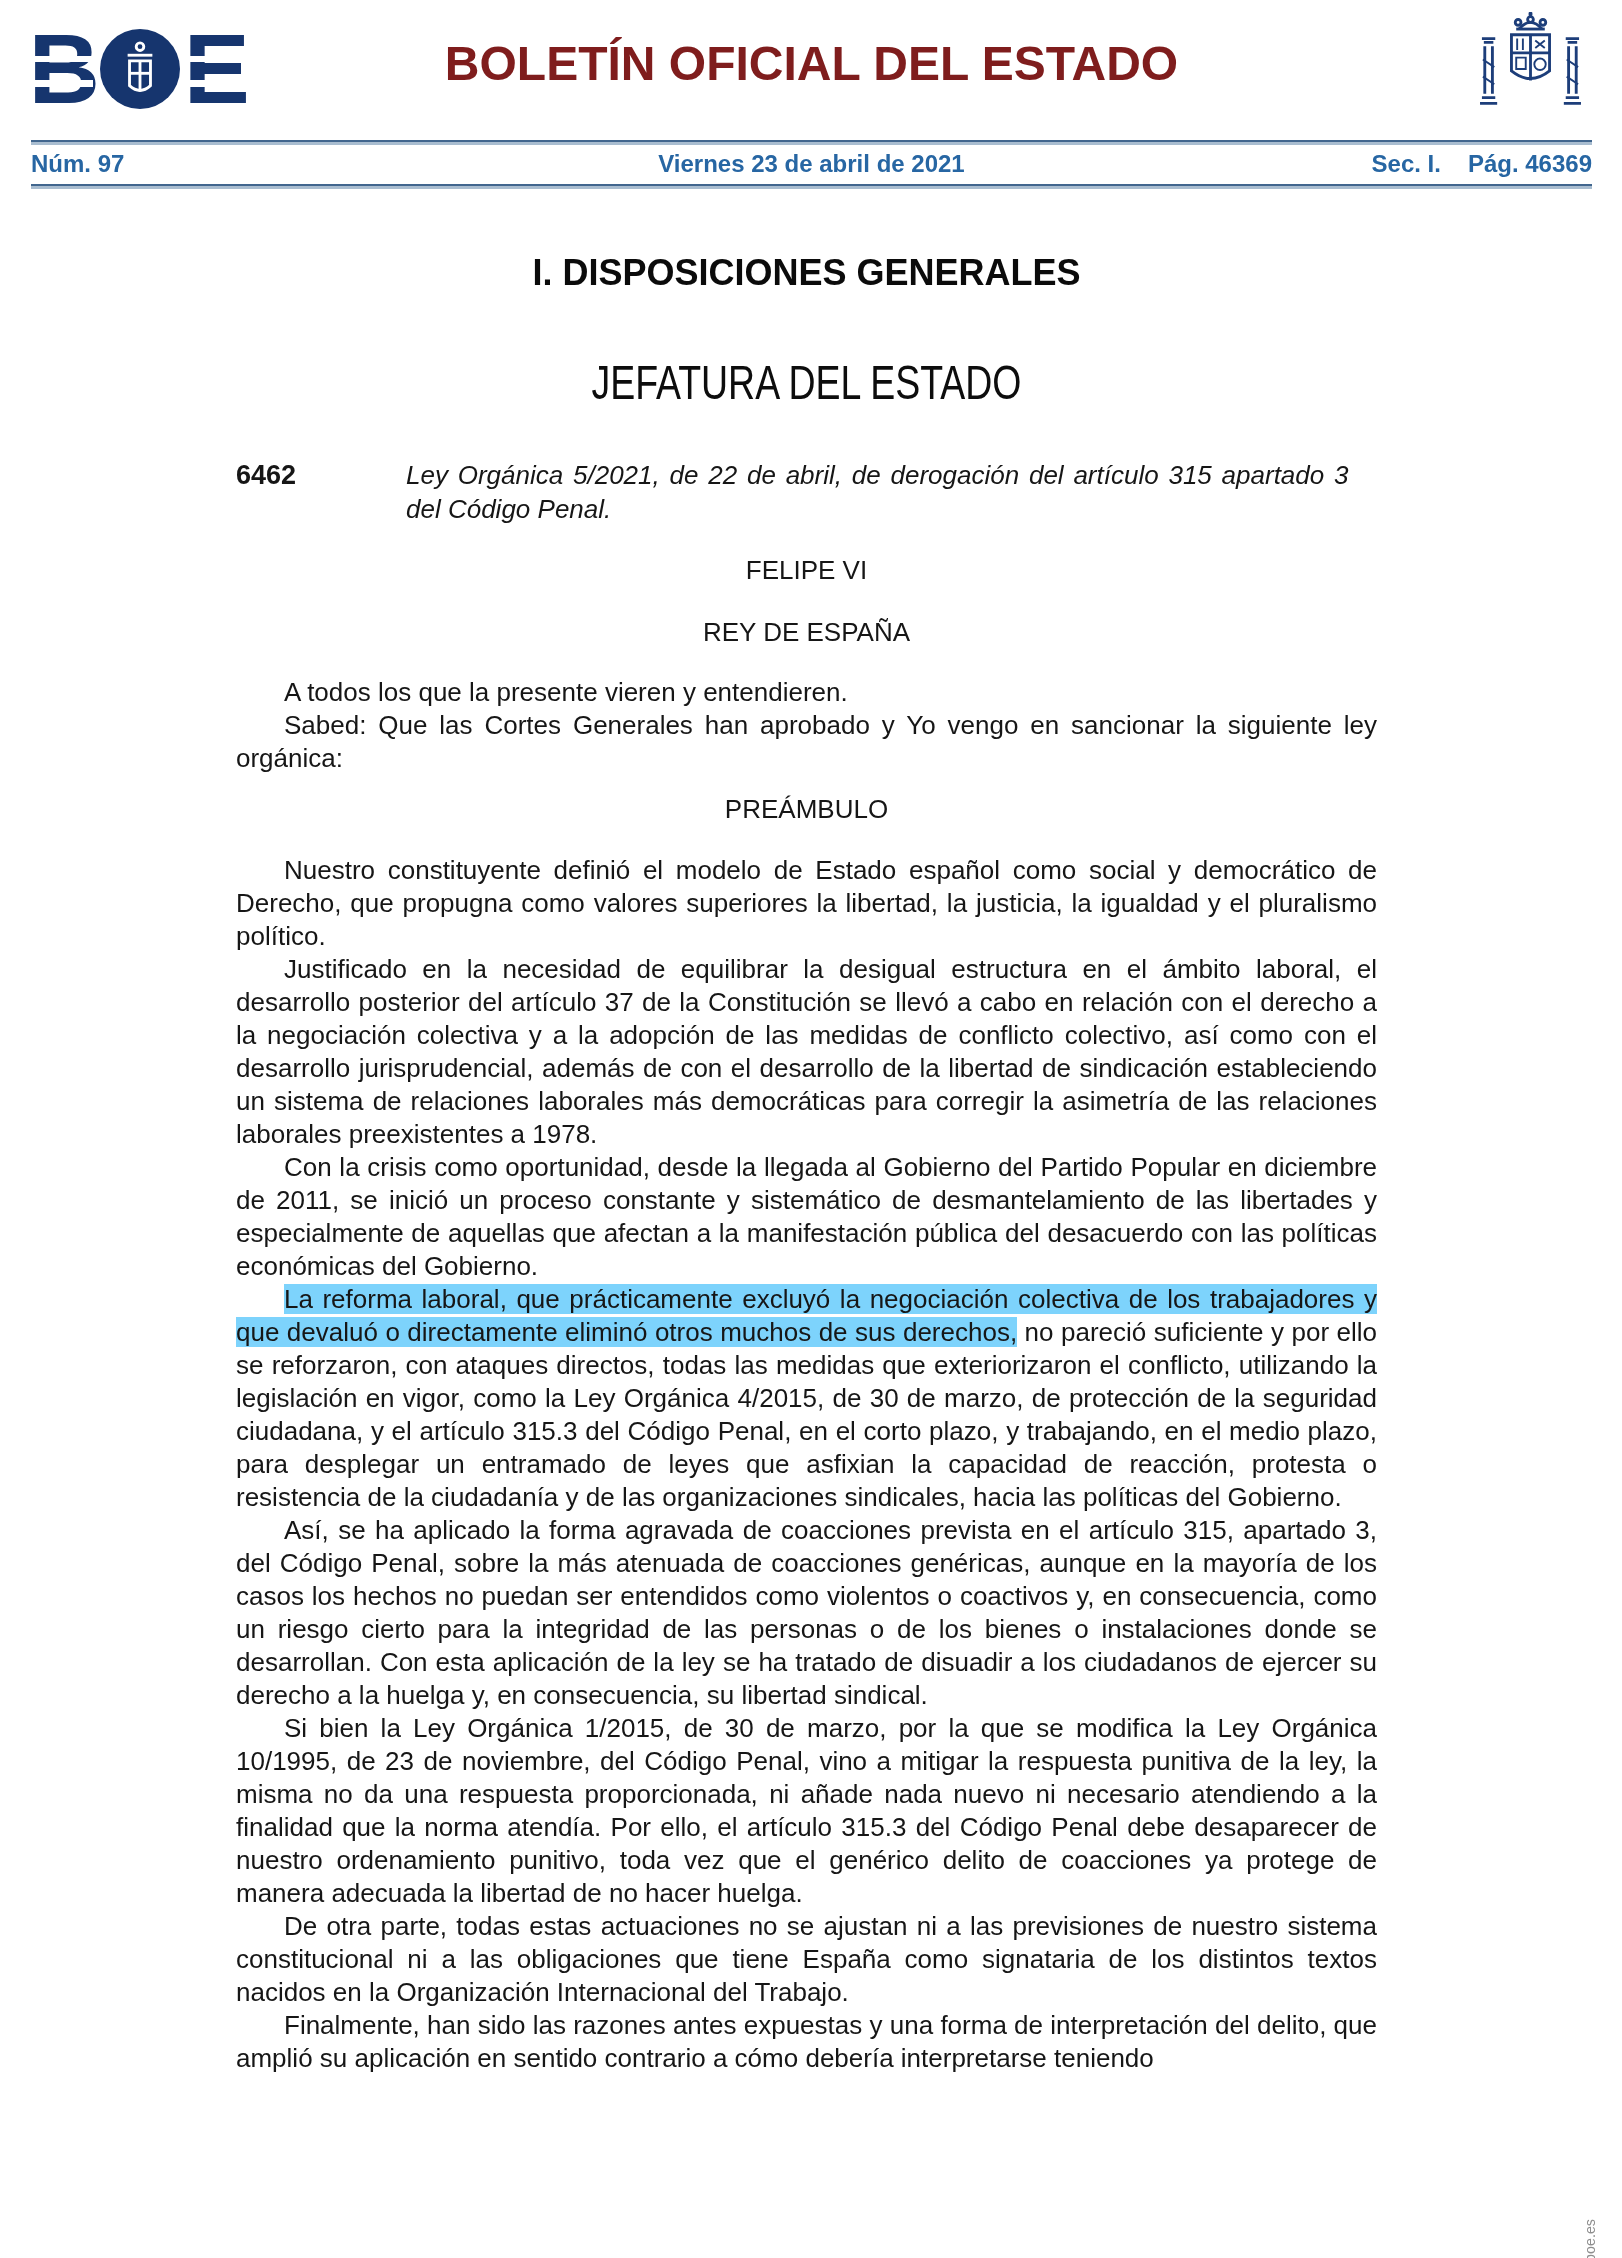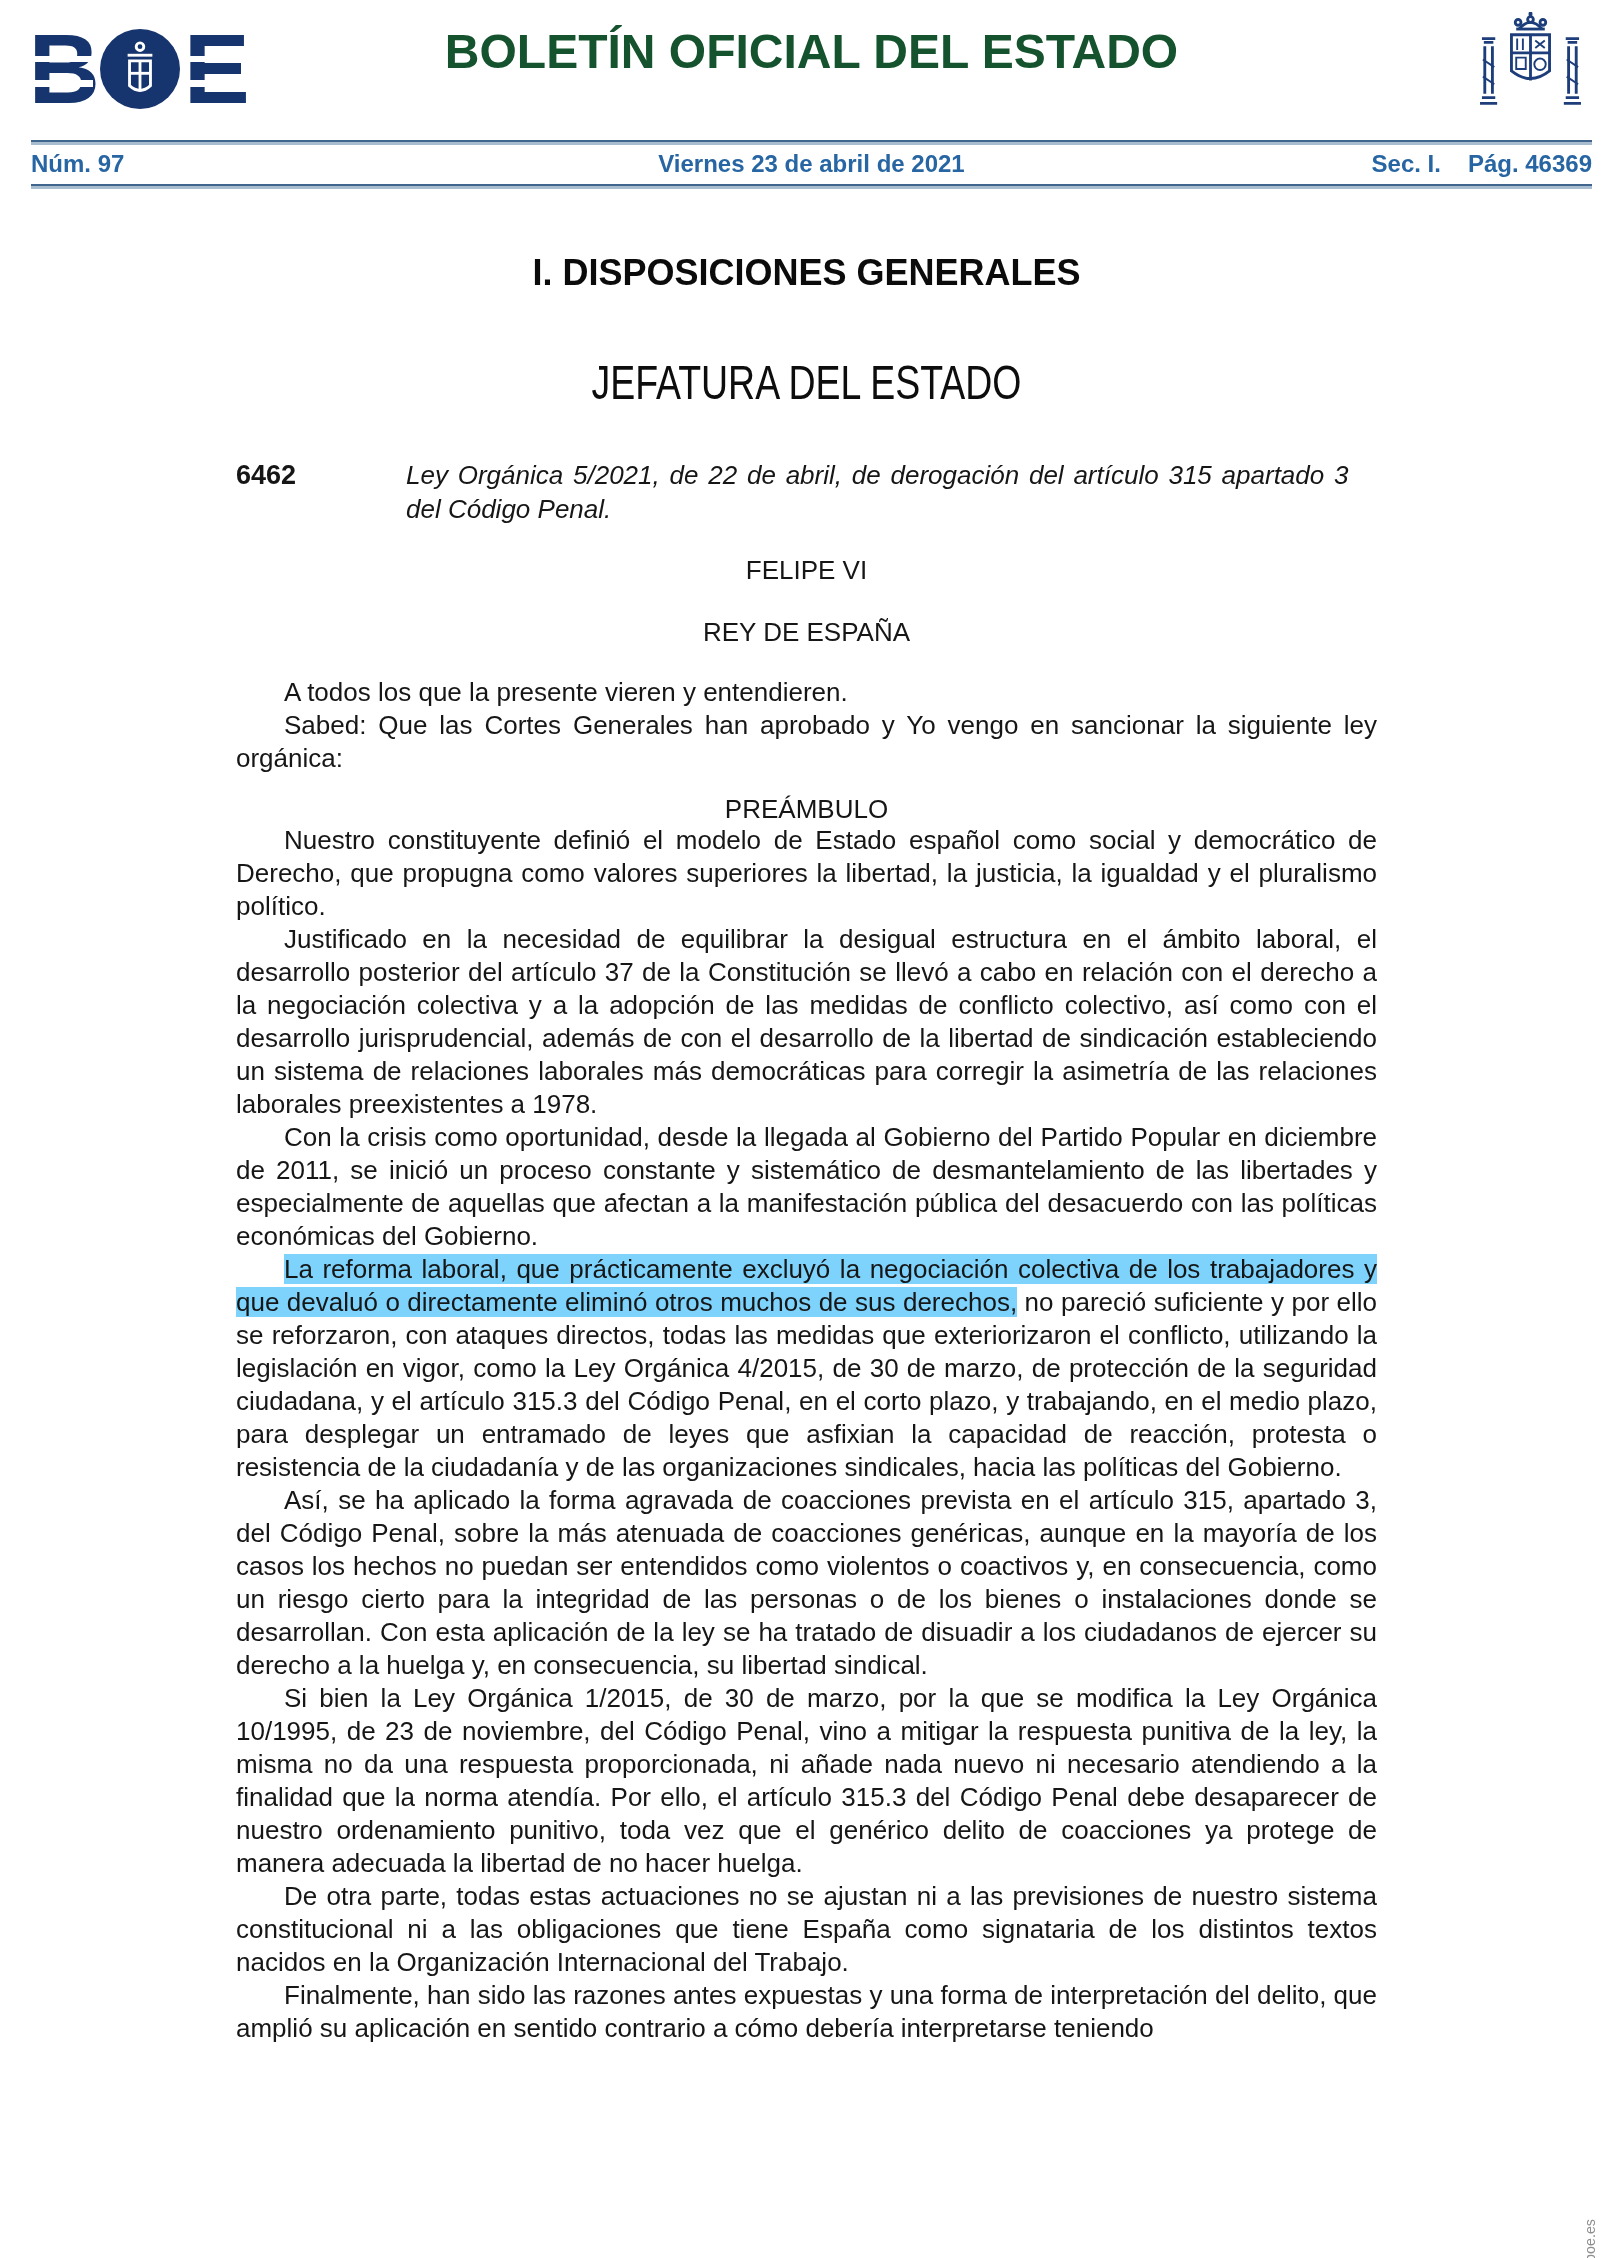--- a/index.html
+++ b/index.html
@@ -14,22 +14,22 @@
   .boe-logo { position:absolute; left:28.5px; top:25px; height:88px;
     display:flex; align-items:center; gap:3.8px; }
   .logo-letter { position:relative; font-size:99px; line-height:84px;
     font-weight:bold; color:#16356e; letter-spacing:-3.8px; }
   .logo-letter::before, .logo-letter::after {
     content:""; position:absolute; left:-1px; right:2.9px; height:6.7px; background:#fff; }
   .logo-letter::before { top:28.5px; }
   .logo-letter::after  { top:53px; }
   .logo-o { position:relative; width:80px; height:80px; border-radius:50%;
     background:#16356e; display:flex; align-items:center; justify-content:center; }
-  .page-title { position:absolute; left:0; right:0; top:24px; text-align:center;
-    font-size:48px; font-weight:bold; color:#14532d; letter-spacing:0px; }
+  .page-title { position:absolute; left:0; right:0; top:36px; text-align:center;
+    font-size:48px; font-weight:bold; color:#7f1d1d; letter-spacing:0px; }
   .coat-arms { position:absolute; right:21px; top:9.5px; }
 
   .rule { height:4.8px; margin:0 31px;
     background:linear-gradient(to bottom, #41668e 0 45%, #a9bdd0 45% 100%); }
   .rule-1 { position:absolute; top:140px; left:0; right:0; }
   .rule-2 { position:absolute; top:184px; left:0; right:0; }
 
   .meta-bar { position:absolute; top:147px; left:31px; right:31px; height:34px;
     display:flex; align-items:center; font-size:24px; font-weight:bold; color:#2766a3; }
   .meta-left  { flex:0 0 auto; }
@@ -44,21 +44,21 @@
     font-weight:normal; color:#0d0d0d; transform:scaleX(0.78); transform-origin:center; }
   .item-row { margin-top:48px; display:flex;gap:8px; }
   .item-number { flex:0 0 147px; font-size:27px; font-weight:bold; line-height:34px; }
   .item-title { flex:1; font-style:italic; font-size:26px; line-height:34px;
     text-align:justify; padding-right:28.5px;margin-left:15px; }
   .center-line { text-align:center; font-size:26px; line-height:28.5px; }
   .king-name { margin-top:30px; }
   .king-sub  { margin-top:33px; }
   .intro { margin-top:30px; }
   .preamble-heading { margin-top:20px; }
-  .paragraphs { }
+  .paragraphs { margin-top:30px; }
   p.body-p { font-size:26px; line-height:33px; text-align:justify;
     text-indent:48px; color:#161616; }
   .hl { background:#7dd3fc; }
 
   
   .cve-block { position:absolute; right:23px; bottom:40px; white-space:nowrap;
     transform:rotate(-90deg); transform-origin:bottom right;
     font-size:14.3px; line-height:19px; color:#8e8e8e; }
 </style>
 </head>

